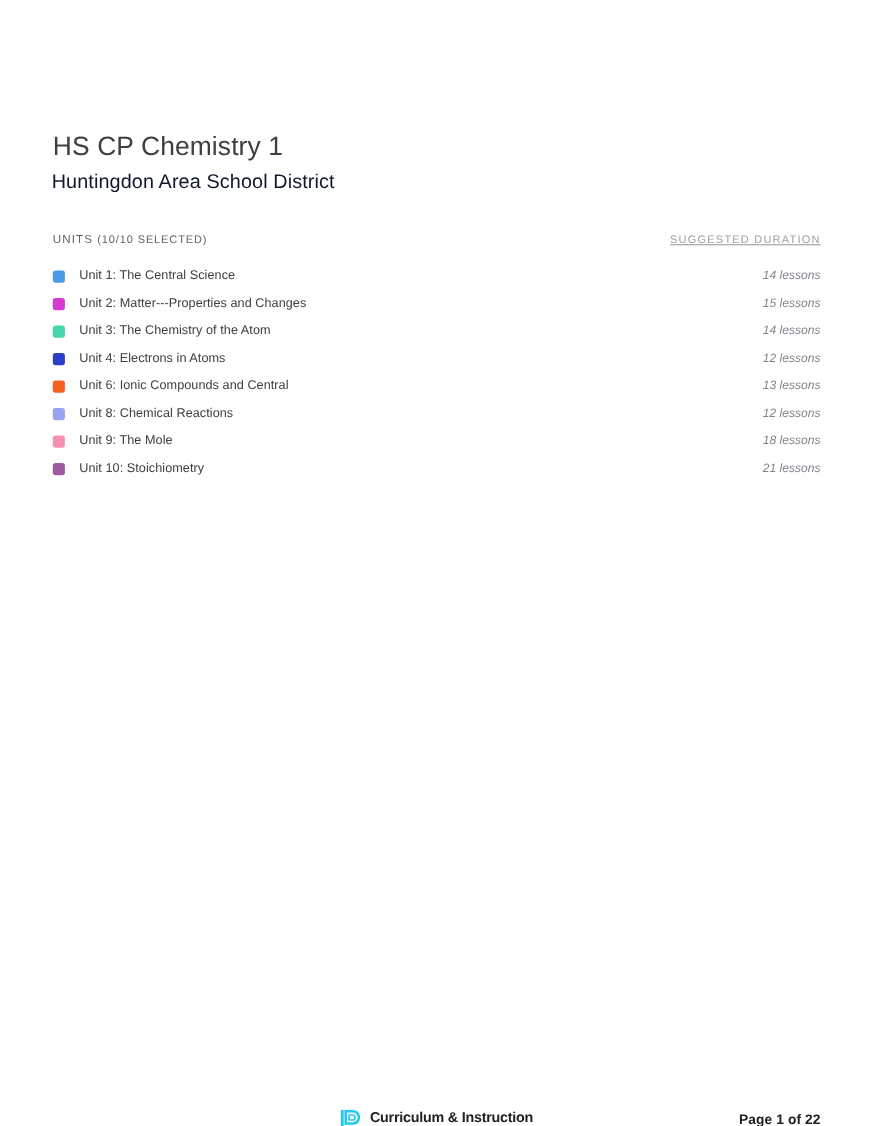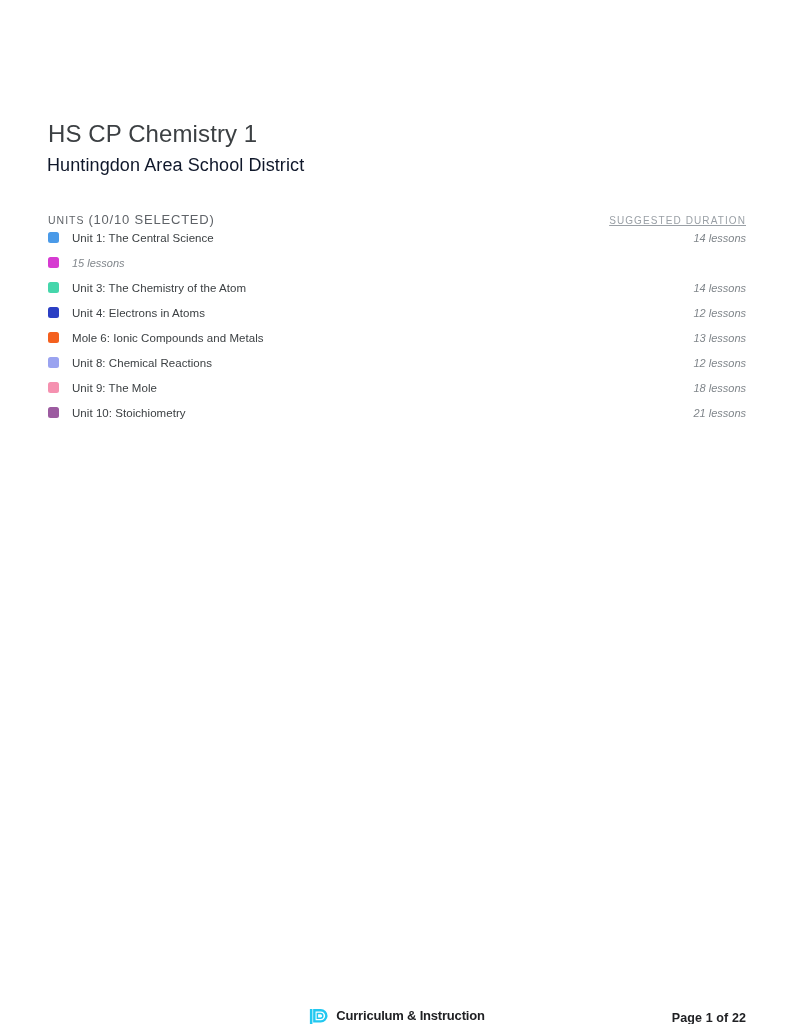--- a/index.html
+++ b/index.html
@@ -43,41 +43,41 @@
     justify-content: space-between;
     align-items: baseline;
   }
   .col-head-left {
     font-size: 10.5px;
     color: #5f6368;
     letter-spacing: 1px;
     white-space: nowrap;
   }
   .col-head-left .sel {
-    font-size: 13px;
+    font-size: 10px;
     letter-spacing: 0.8px;
     color: #5f6368;
   }
   .col-head-right {
     font-size: 10px;
     color: #9aa0a6;
     letter-spacing: 1.1px;
     text-align: right;
     white-space: nowrap;
     text-decoration: underline;
   }
   .unit-list {
     position: absolute;
     left: 48px;
     top: 208px;
     width: 698px;
   }
   .unit-row {
     display: flex;
-    align-items: flex-start;
+    align-items: flex-end;
     height: 25px;
   }
   .swatch {
     width: 11px;
     height: 11px;
     border-radius: 2.5px;
     flex: 0 0 auto;
     margin-right: 13px;
   }
   .unit-label {
@@ -150,35 +150,36 @@
   </div>
 
   <div class="unit-list" id="units-list">
       <div class="unit-row">
         <span class="swatch" style="background: rgb(74, 154, 232);"></span>
         <span class="unit-label">Unit 1: The Central Science</span>
         <span class="unit-duration">14 lessons</span>
       </div>
       <div class="unit-row">
         <span class="swatch" style="background: rgb(214, 59, 209);"></span>
+        <span class="unit-label">Unit 2: Matter---Properties and Changes</span>
         <span class="unit-duration">15 lessons</span>
       </div>
       <div class="unit-row">
         <span class="swatch" style="background: rgb(69, 214, 171);"></span>
         <span class="unit-label">Unit 3: The Chemistry of the Atom</span>
         <span class="unit-duration">14 lessons</span>
       </div>
       <div class="unit-row">
         <span class="swatch" style="background: rgb(43, 63, 196);"></span>
         <span class="unit-label">Unit 4: Electrons in Atoms</span>
         <span class="unit-duration">12 lessons</span>
       </div>
       <div class="unit-row">
         <span class="swatch" style="background: rgb(244, 96, 30);"></span>
-        <span class="unit-label">Mole 6: Ionic Compounds and Metals</span>
+        <span class="unit-label">Unit 6: Ionic Compounds and Central</span>
         <span class="unit-duration">13 lessons</span>
       </div>
       <div class="unit-row">
         <span class="swatch" style="background: rgb(154, 163, 240);"></span>
         <span class="unit-label">Unit 8: Chemical Reactions</span>
         <span class="unit-duration">12 lessons</span>
       </div>
       <div class="unit-row">
         <span class="swatch" style="background: rgb(245, 145, 176);"></span>
         <span class="unit-label">Unit 9: The Mole</span>

